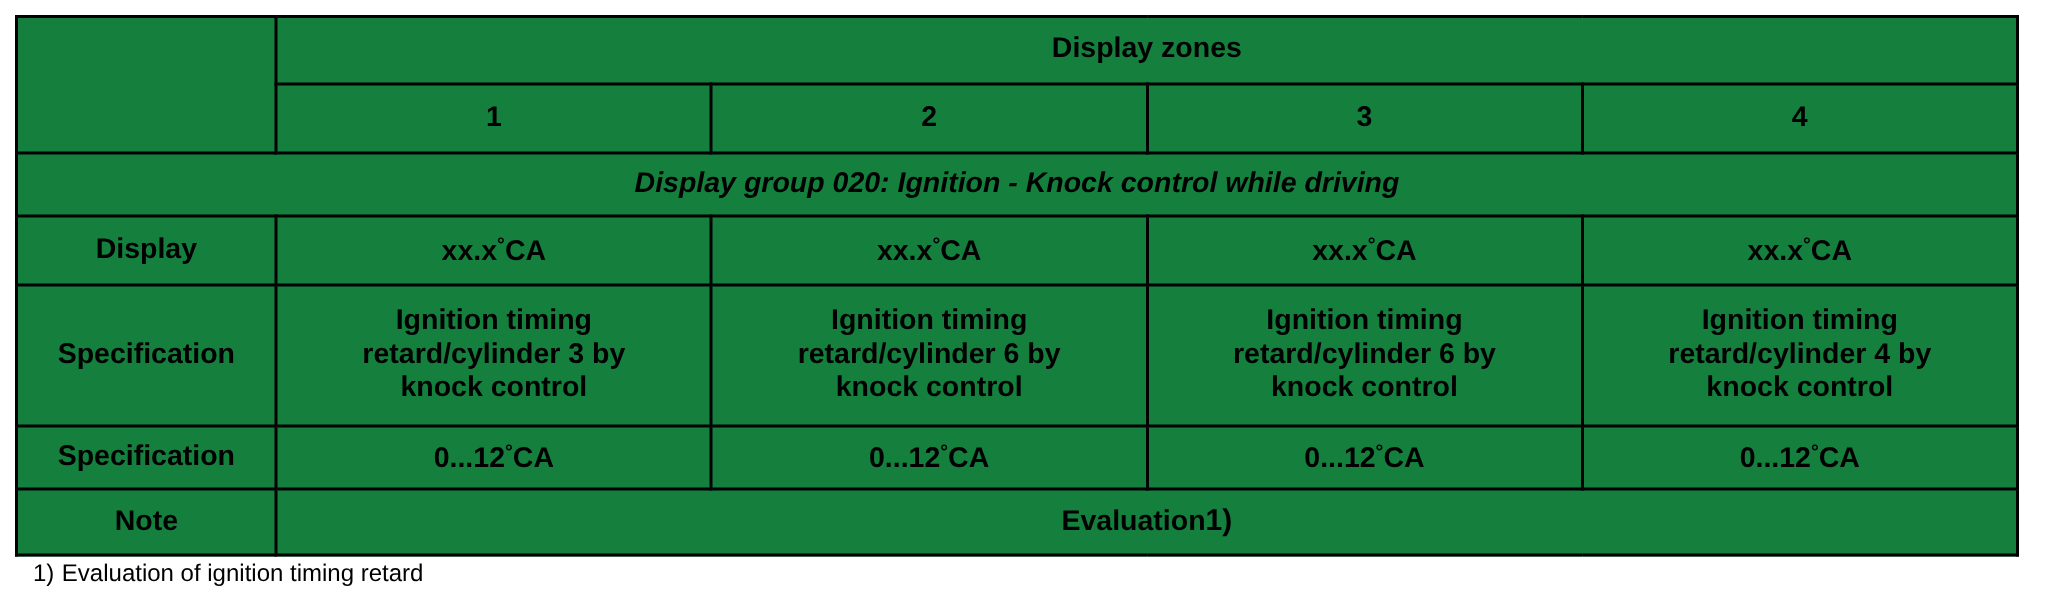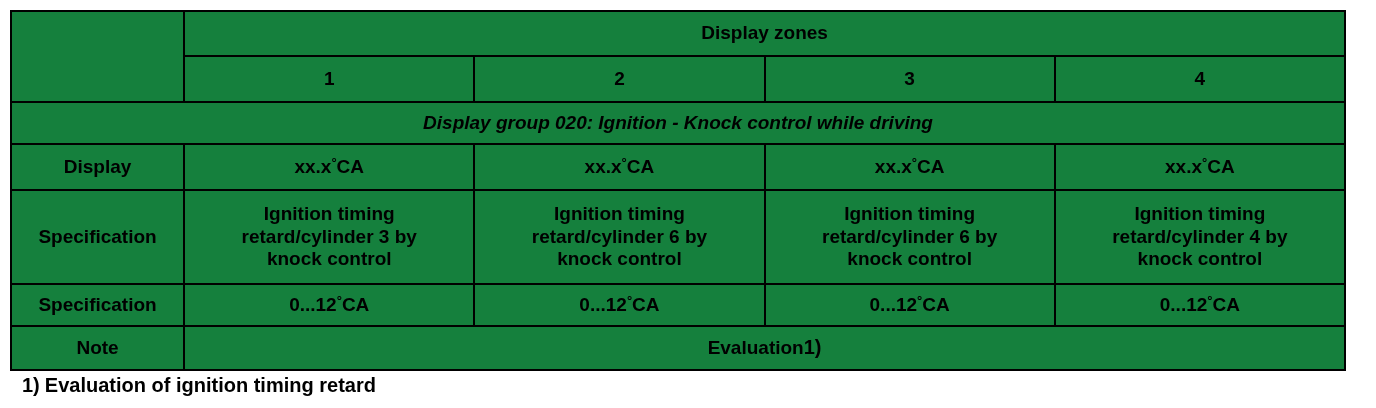--- a/index.html
+++ b/index.html
@@ -91,22 +91,22 @@
     font-size: 20px;
   }
 
   .sig-line { display: block; white-space: nowrap; }
 
   
   .footnote {
     position: absolute;
     left: 22px;
     top: 374px;
-    font-size: 20px;
-    font-weight: bold;
+    font-size: 16px;
+    font-weight: normal;
     white-space: nowrap;
   }
   .footnote .fn-num { margin-right: 5px; }
 </style>
 </head>
 <body>
 
 <div class="sheet">
 
   <table class="spec-table">

